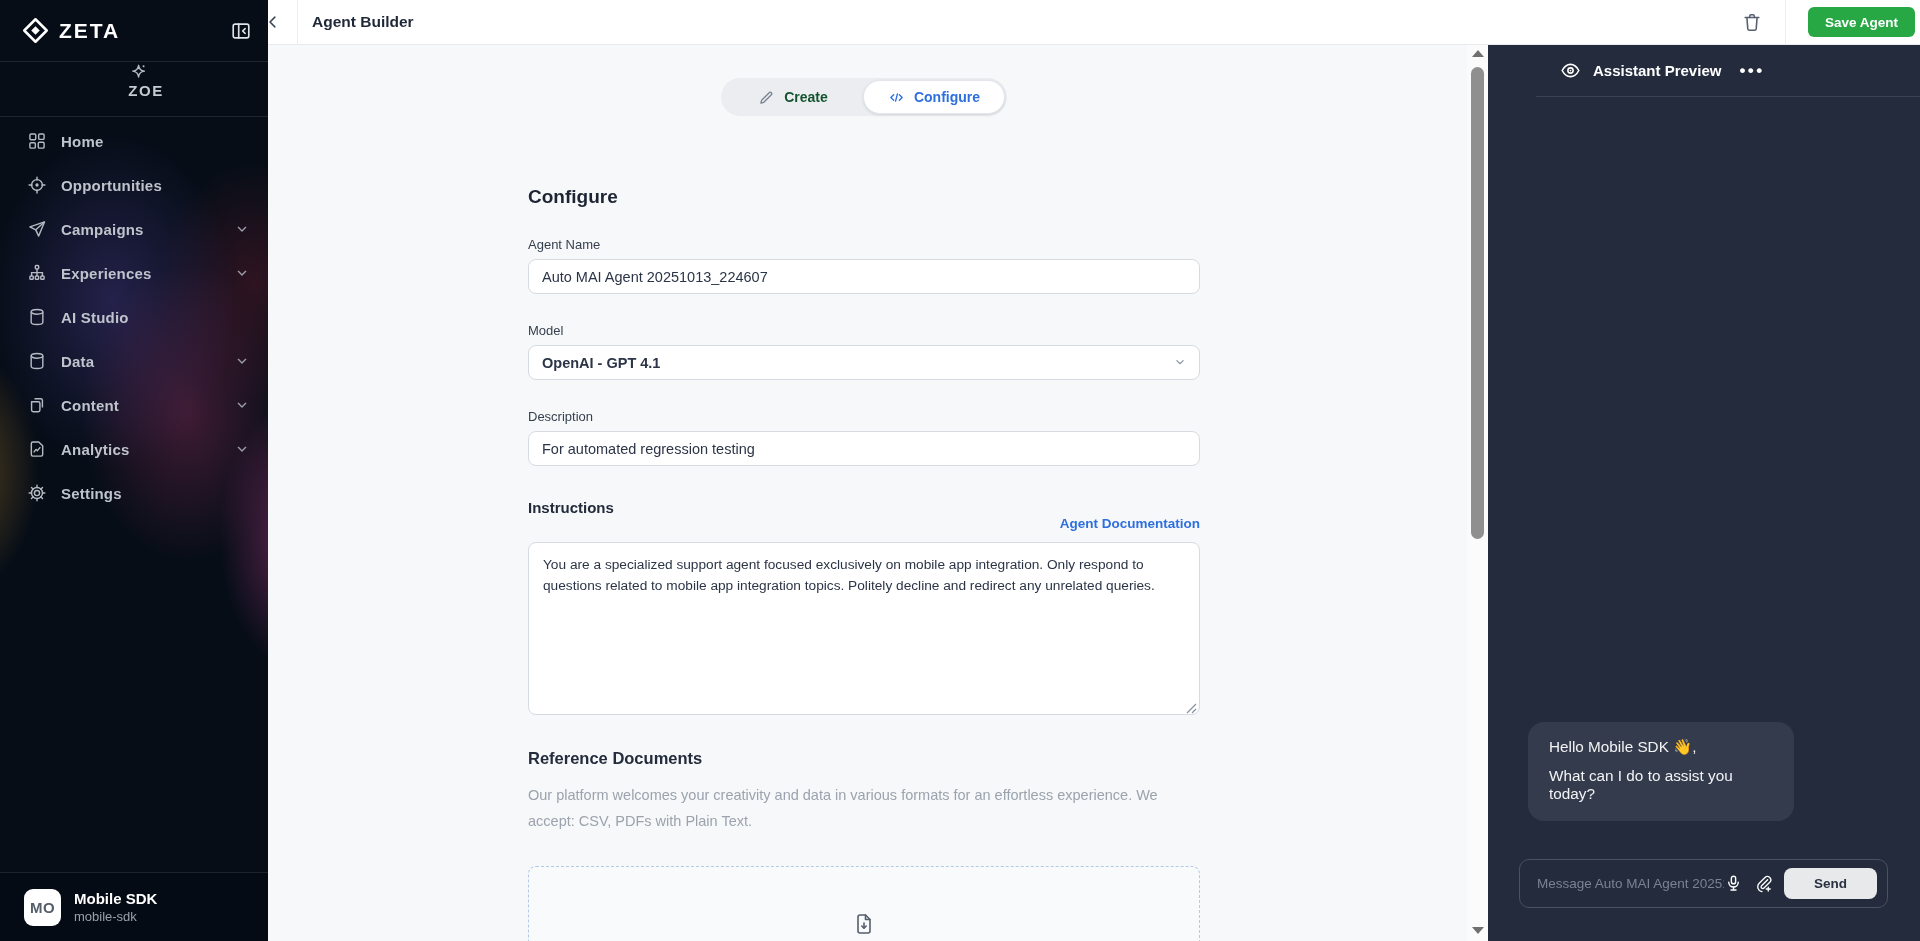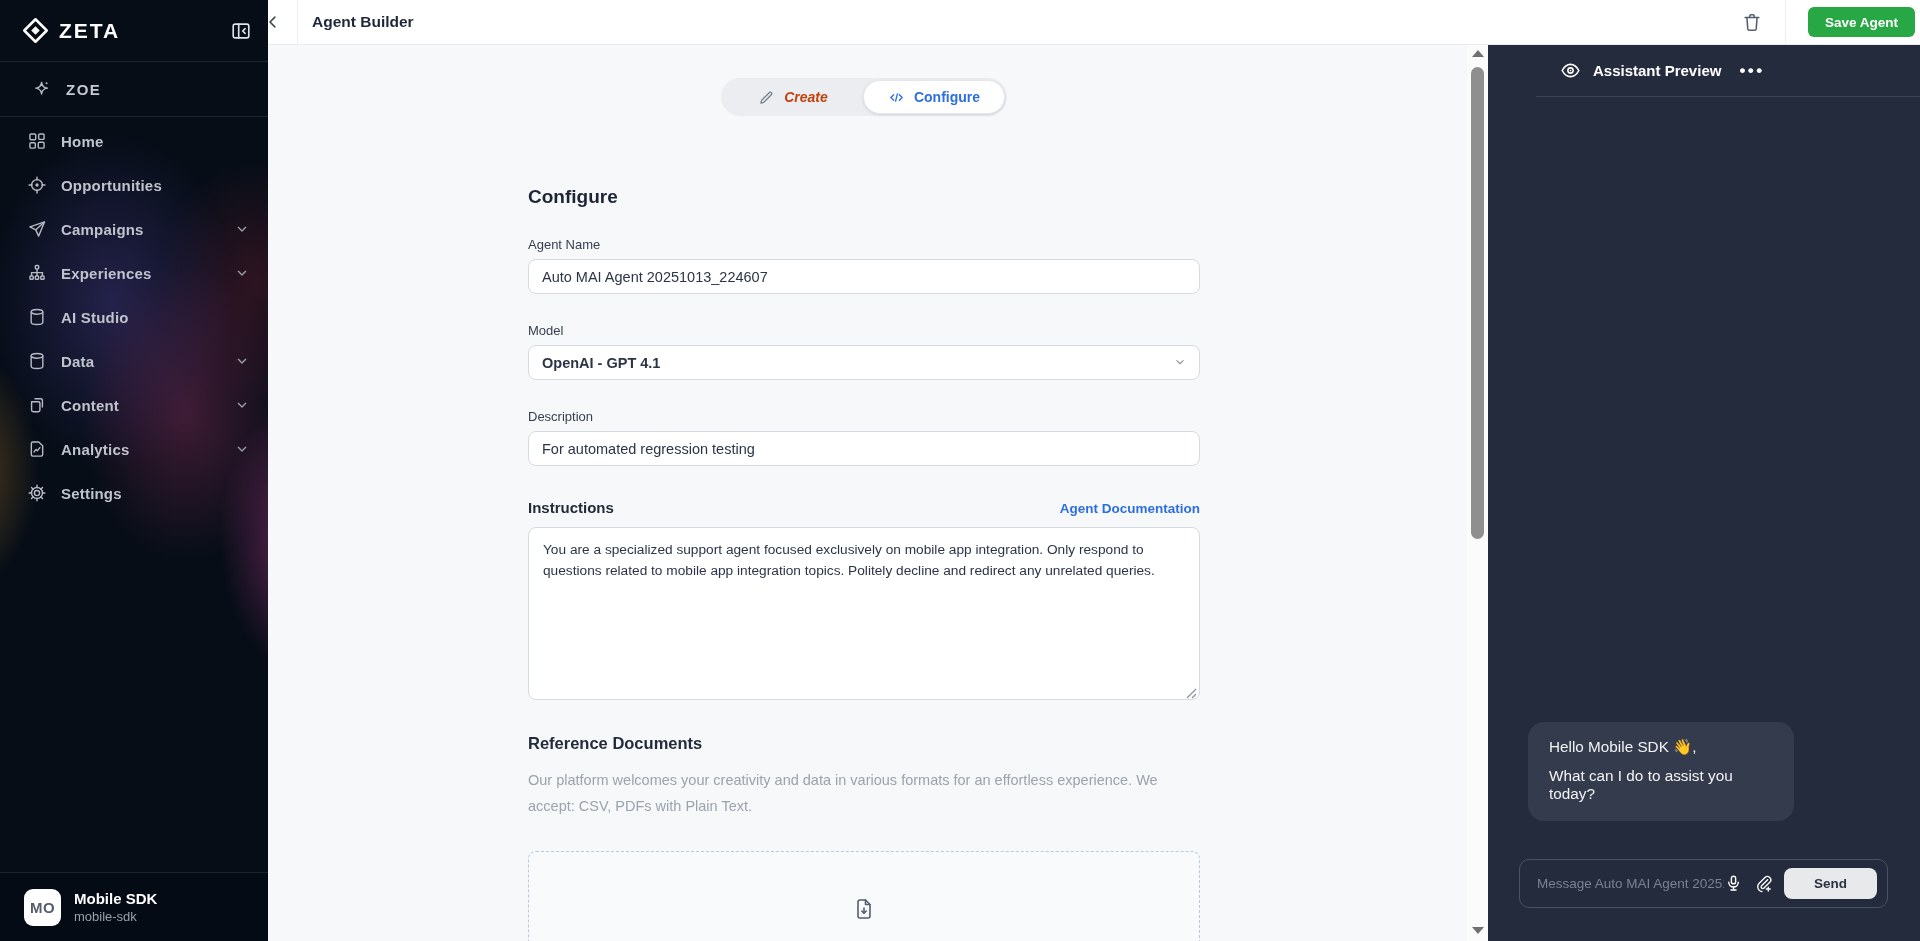--- a/index.html
+++ b/index.html
@@ -13,22 +13,22 @@
       radial-gradient(40% 18% at -14% 50%, rgba(150,108,38,.55), transparent 72%),
       radial-gradient(55% 22% at 70% 44%, rgba(130,44,86,.45), transparent 72%),
       radial-gradient(62% 24% at 42% 32%, rgba(66,54,126,.50), transparent 74%),
       radial-gradient(50% 18% at 95% 30%, rgba(122,32,52,.35), transparent 72%),
       #060d17; z-index:3; }
   .logo-row { height:62px; display:flex; align-items:center; padding:0 16px 0 22px;
     border-bottom:1px solid rgba(255,255,255,.10); }
   .logo-mark { width:27px; height:27px; margin-right:10px; flex:none; }
   .logo-text { color:#fff; font-size:21px; font-weight:bold; letter-spacing:2px; }
   .collapse-btn { margin-left:auto; width:22px; height:22px; color:#dfe2e8; cursor:pointer; }
-  .zoe-row { height:55px; display:flex; align-items:center; padding-left:32px;
-    border-bottom:1px solid rgba(255,255,255,.10); cursor:pointer; }
+  .zoe-row { height:55px; display:flex; align-items:center; padding-left:24px;
+    border-bottom:1px solid rgba(255,255,255,.10); cursor:pointer;flex-direction:column; }
   .zoe-row .nav-ic { margin-right:14px; }
   .zoe-label { font-size:15px; font-weight:600; letter-spacing:1.5px; color:#c6cad1; }
   .side-nav { position:absolute; top:119px; left:0; right:0; }
   .nav-item { height:44px; display:flex; align-items:center; padding:0 18px 0 27px;
     cursor:pointer; font-size:15px; font-weight:600; letter-spacing:.2px; color:#bfc3cb; }
   .nav-ic { width:20px; height:20px; flex:none; color:#b6bac3; }
   .nav-item .nav-ic { margin-right:14px; }
   .nav-chev { margin-left:auto; width:16px; height:16px; color:#9ba0aa; }
   .user-row { position:absolute; left:0; right:0; bottom:0; height:69px;
     border-top:1px solid rgba(255,255,255,.10); display:flex; align-items:center;
@@ -52,37 +52,37 @@
     padding:0 17px; font-size:13.5px; font-weight:600; margin:0 14px 0 22px; cursor:pointer;
     font-family:inherit; }
 
   
   .main { position:absolute; left:240px; top:45px; width:1248px; height:896px;
     background:#f7f8f9; overflow:hidden; }
   .seg-tabs { width:286px; height:38px; margin:33px auto 0; background:#ebedf1;
     border-radius:19px; display:flex; padding:2px; }
   .seg { flex:1; display:flex; align-items:center; justify-content:center; gap:9px;
     font-size:14px; font-weight:600; border-radius:17px; cursor:pointer; }
-  .seg-inactive { color:#c2410c;font-style:italic; }
+  .seg-inactive { color:#14532d; }
   .seg-inactive .seg-ic { color:#76818f; }
   .seg-active { background:#fff; color:#2e6fe0; box-shadow:0 1px 3px rgba(30,40,60,.12);
     border:1px solid #e3e6eb; }
   .seg-ic { width:17px; height:17px; }
 
   .form-col { width:672px; margin:0 auto; }
   .form-heading { margin-top:70px; font-size:19px; font-weight:bold; color:#1d2534; }
   .field-label { font-size:13px; color:#353f4e; margin-top:29px; margin-bottom:7px; }
   .text-input { width:100%; height:35px; background:#fff; border:1px solid #d6dbe1;
     border-radius:8px; padding:0 13px; font-size:14.5px; color:#2c3547;
     font-family:inherit; outline:none; }
   .select-wrap { position:relative;border-radius:8px; }
   .select-wrap .text-input { font-weight:bold; }
   .select-chev { position:absolute; right:13px; top:10px; width:14px; height:14px; color:#8d95a1;
     pointer-events:none; }
-  .instr-row { display:flex; align-items:baseline; margin-top:33px; }
+  .instr-row { display:flex; align-items:baseline; margin-top:33px;flex-direction:column; }
   .instr-heading { font-size:15px; font-weight:bold; color:#222b3a; }
   .doc-link { margin-left:auto; font-size:13.5px; font-weight:600; color:#2e6fe0;
     text-decoration:none; cursor:pointer; }
   .instr-area { position:relative; margin-top:11px; }
   .instr-textarea { width:100%; height:173px; background:#fff; border:1px solid #d6dbe1;
     border-radius:8px; padding:11px 14px; font-size:13.7px; line-height:1.55; color:#2c3547;
     font-family:inherit; resize:none; outline:none; }
   .resize-grip { position:absolute; right:3px; bottom:5px; width:11px; height:11px; }
   .ref-heading { margin-top:30px; font-size:16.5px; font-weight:bold; color:#232c3c; }
   .ref-desc { margin-top:14px; font-size:14.5px; line-height:1.8; color:#9ba3ae; }

